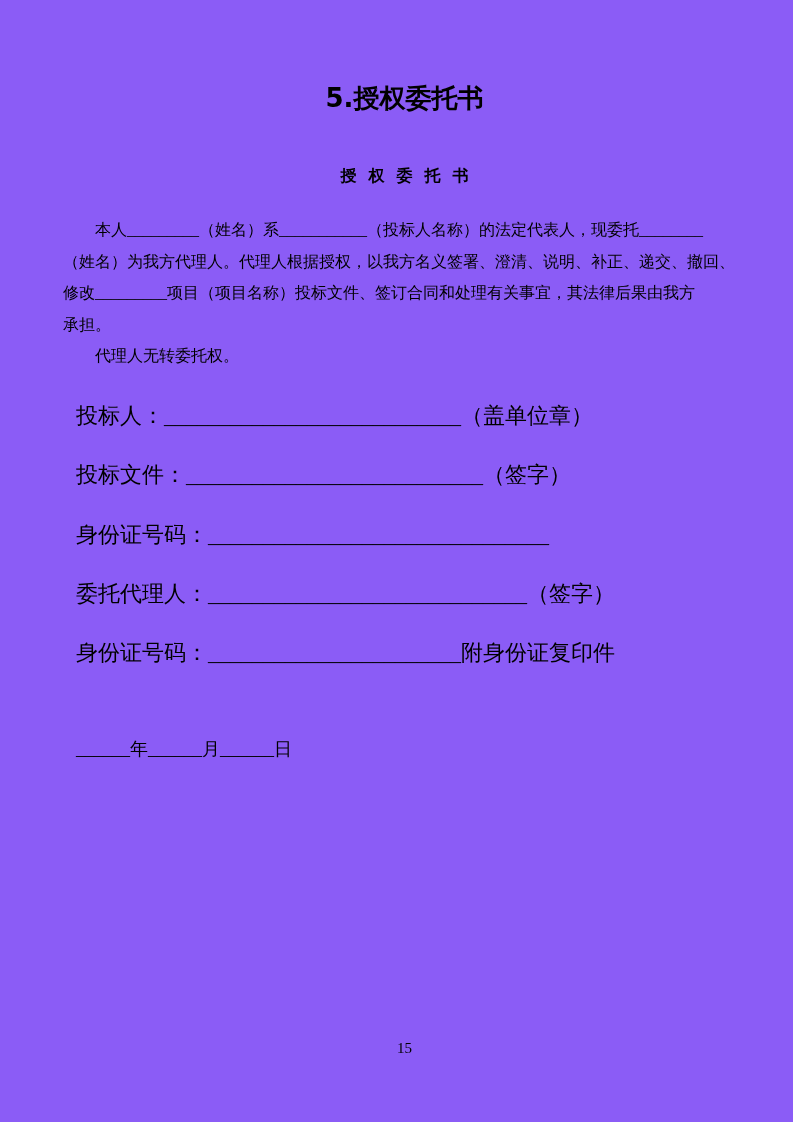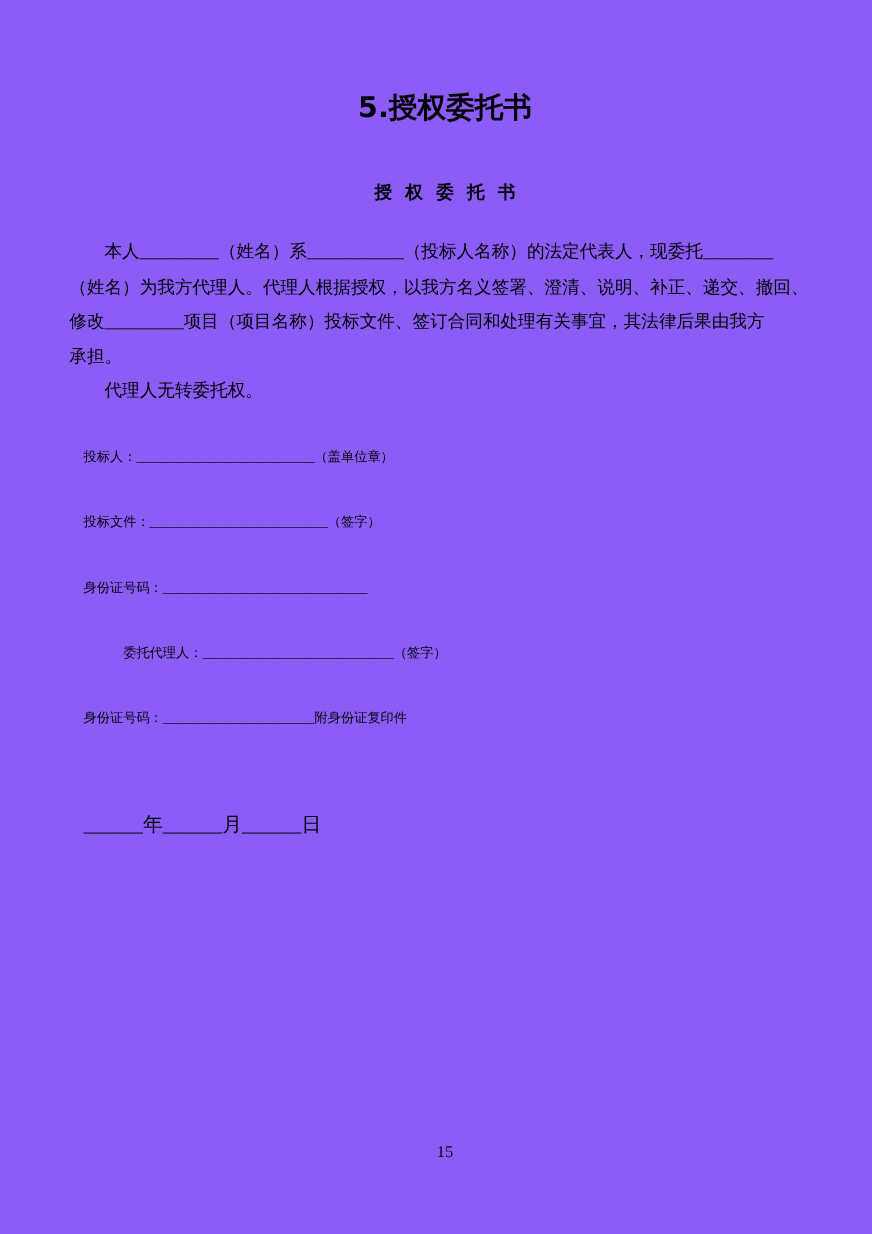--- a/index.html
+++ b/index.html
@@ -53,28 +53,28 @@
   }
   .body-text .line {
     white-space: nowrap;
   }
   .indent {
     padding-left: 32px;
   }
   .field {
     position: absolute;
     left: 76px;
-    font-size: 12px;
+    font-size: 22px;
     line-height: 33px;
     white-space: nowrap;
   }
   .field-1 { top: 399px; }
   .field-2 { top: 458px; }
   .field-3 { top: 518px; }
-  .field-4 { top: 577px; margin-left: 36px; }
+  .field-4 { top: 577px; }
   .field-5 { top: 636px; }
   .date-line {
     position: absolute;
     top: 733px;
     left: 76px;
     font-size: 18px;
     line-height: 33px;
     white-space: nowrap;
   }
   .page-number {

